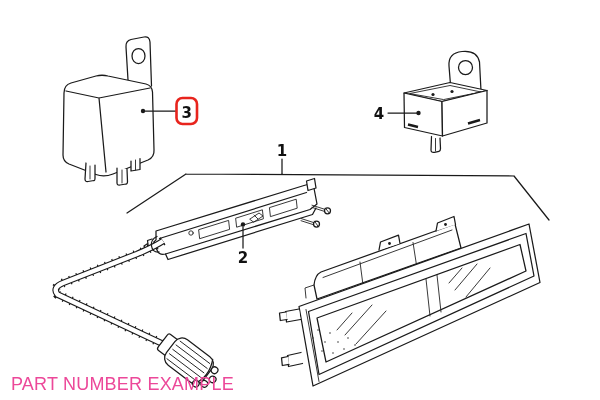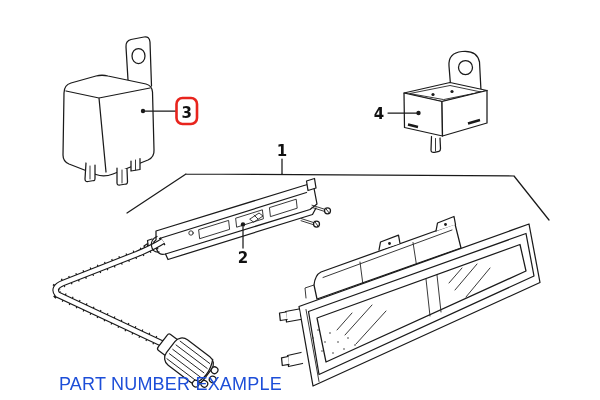--- a/index.html
+++ b/index.html
@@ -9,23 +9,22 @@
     background:#ffffff;
     font-family:"Liberation Sans", sans-serif;
     overflow:hidden;
   }
   .stage svg{position:absolute;left:0;top:0;}
   .caption{
     position:absolute;
     left:11px;top:374px;
     font-size:18px;
     letter-spacing:.2px;
-    color:#1d4ed8;
+    color:#ec4899;
     font-family:"Liberation Sans", sans-serif;
-    margin-left:48px;
   }
   text.callout{
     font-family:"DejaVu Sans", sans-serif;
     font-weight:bold;
     font-size:15px;
     fill:#111;
   }
   .ln{stroke:#1a1a1a;fill:none;stroke-width:1.25;stroke-linecap:round;stroke-linejoin:round;}
   .lnthin{stroke:#222;fill:none;stroke-width:.9;stroke-linecap:round;}
   .wfill{fill:#ffffff;}

